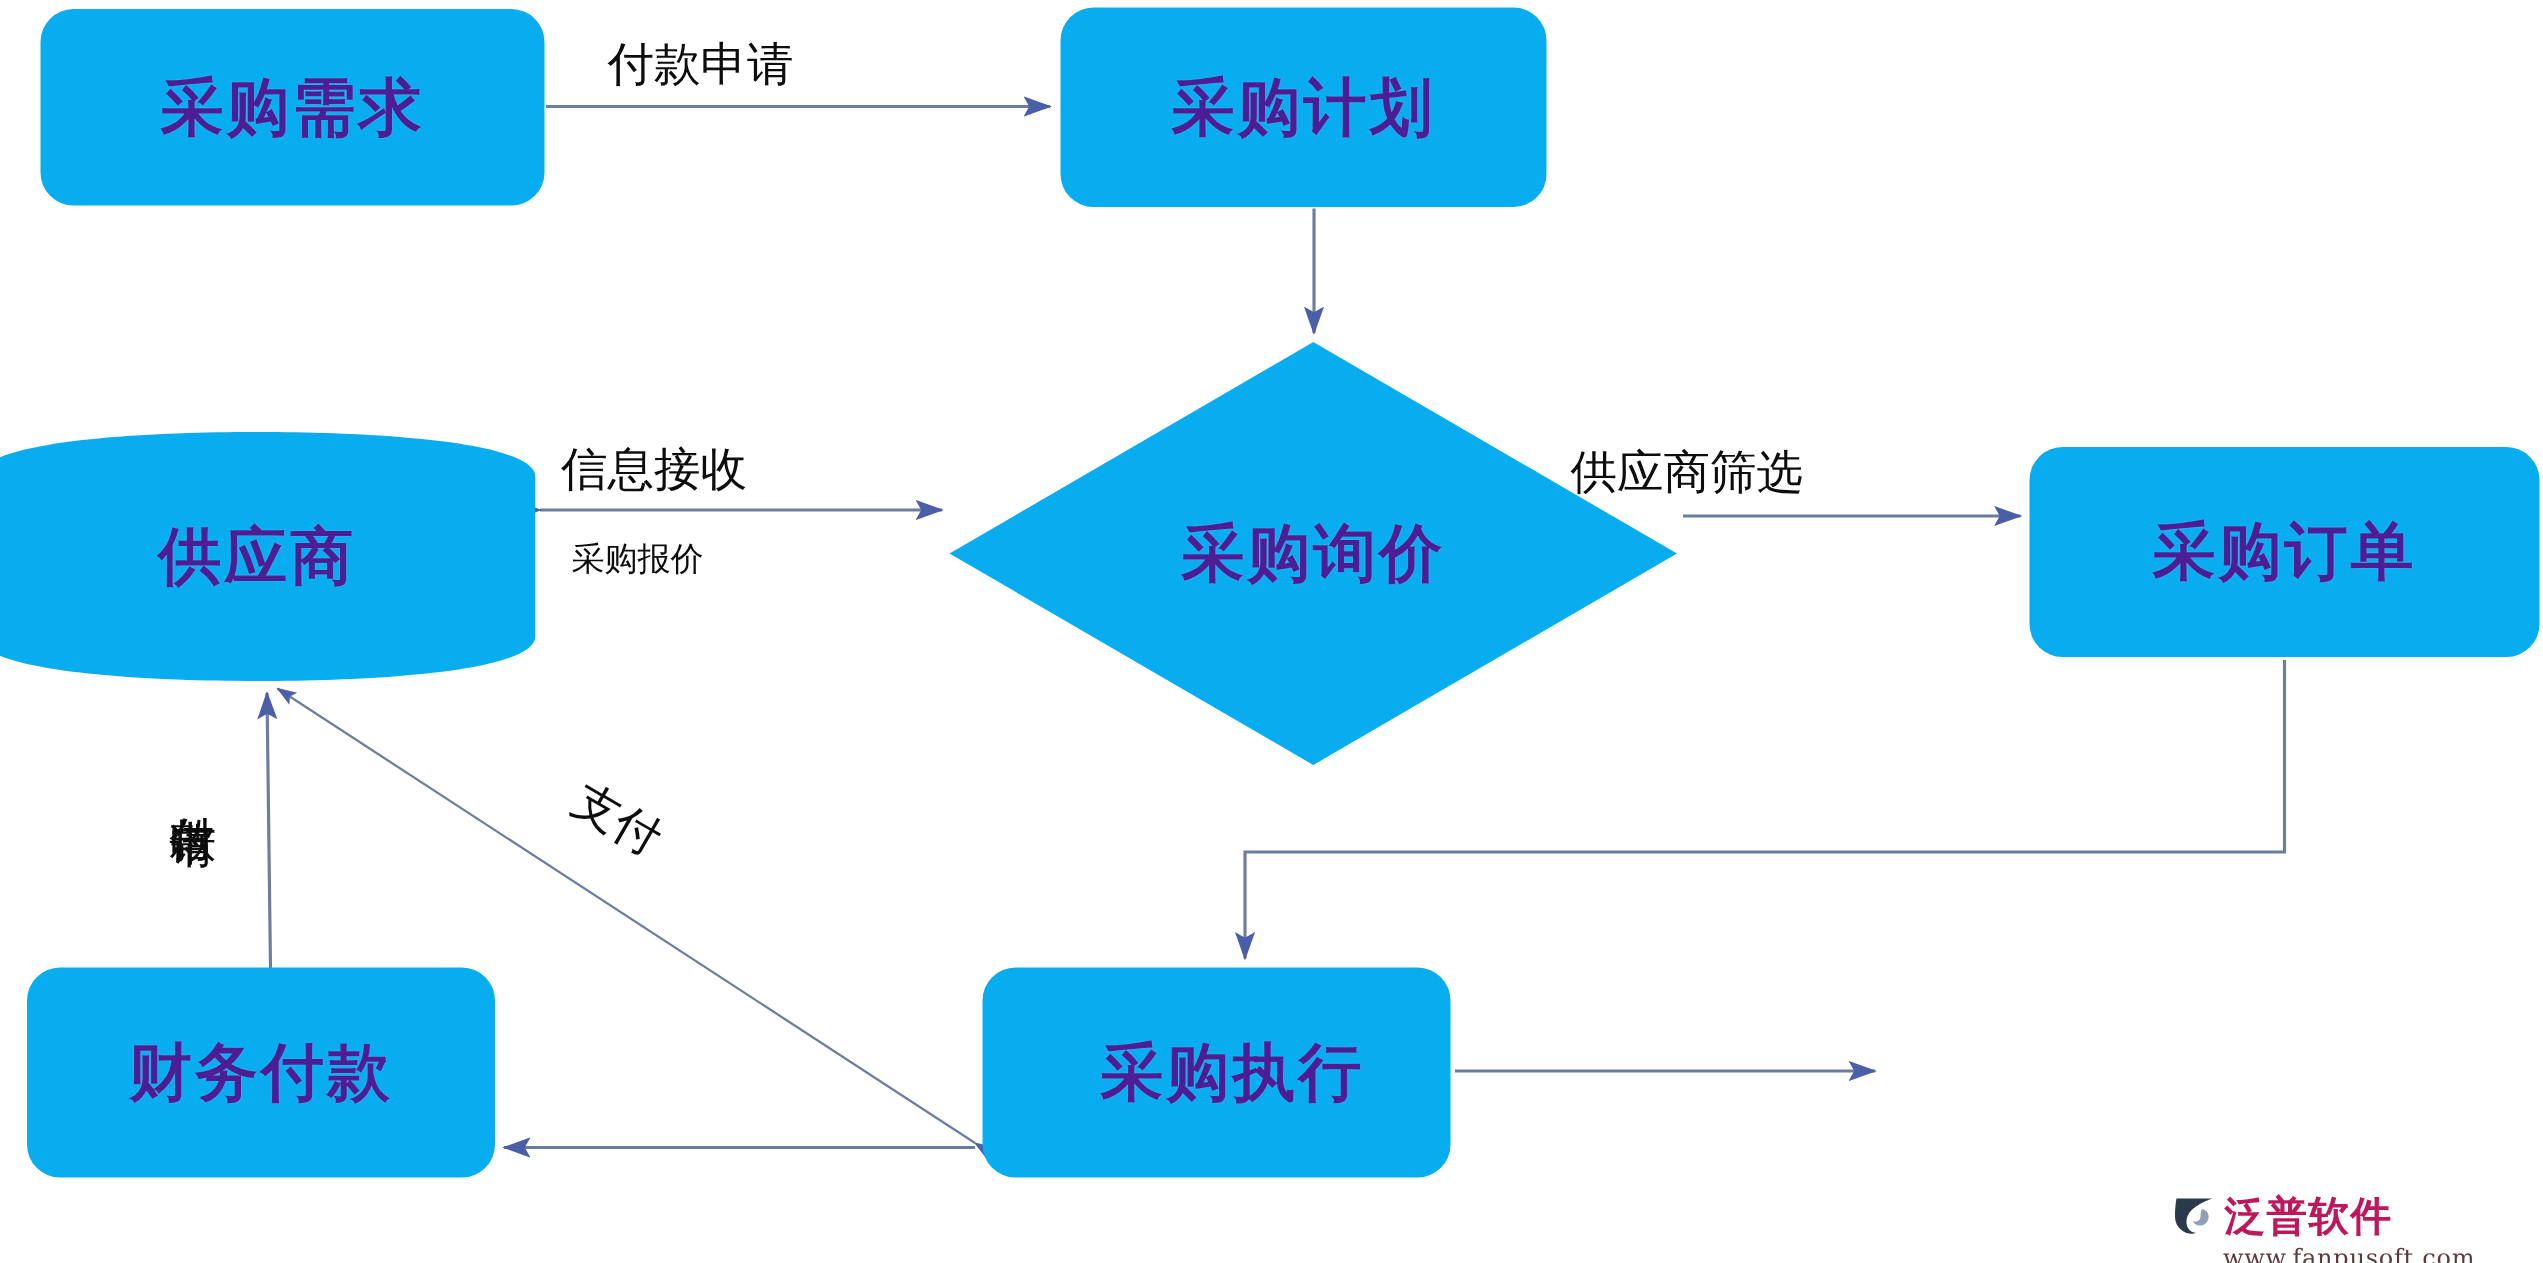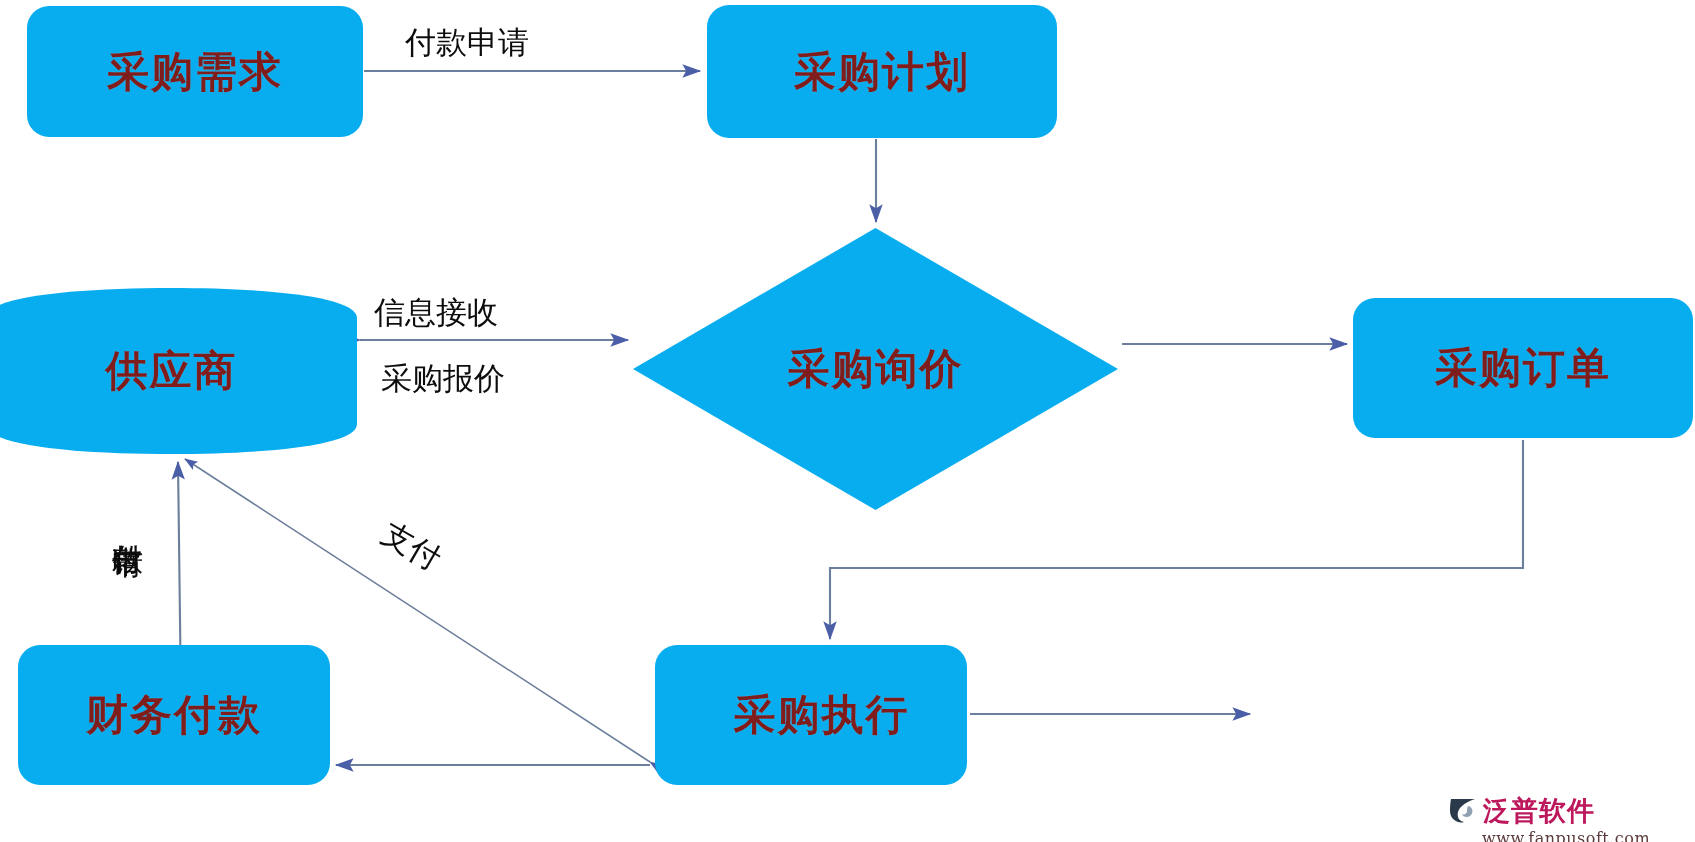--- a/index.html
+++ b/index.html
@@ -1,21 +1,21 @@
 <!DOCTYPE html>
 <html><head>
 <meta charset="utf-8">
 <style>
   html,body{margin:0;padding:0;background:#ffffff;}
   body{width:1695px;height:842px;overflow:hidden;font-family:"Liberation Sans","DejaVu Sans",sans-serif;}
   #stage{position:relative;width:1695px;height:842px;background:#ffffff;}
   svg#edges{position:absolute;left:0;top:0;width:1695px;height:842px;}
 
   .node{position:absolute;box-sizing:border-box;display:flex;align-items:center;justify-content:center;}
-  .node .lbl{color:#7f1d1d;font-weight:bold;letter-spacing:2px;white-space:nowrap;
+  .node .lbl{color:#4c1d95;font-weight:bold;letter-spacing:2px;white-space:nowrap;
              font-family:Liberation Serif, serif;
              text-shadow:0 0 1px rgba(255,255,255,.35);}
 
   .rect{border-radius:22px;}
 
   
   .cyl{background:transparent;}
   .cyl .body{position:absolute;left:0;top:0;width:100%;height:100%;}
   .cyl .lbl{position:relative;z-index:3;}
 
@@ -84,21 +84,21 @@
 
     <g>
       <line x1="970" y1="714" x2="1250" y2="714" stroke="#6B7E9B" stroke-width="2.1" marker-end="url(#ah)"></line>
     </g>
   </svg>
 
   <div class="node rect" style="left:27px;top:6px;width:336px;height:131px;background:#07ADEF;">
     <span class="lbl" style="font-size:42px;">采购需求</span>
   </div>
 
-  <div class="node rect" style="left:707px;top:5px;width:350px;height:133px;background:#07ADEF;">
+  <div class="node rect" style="left:707px;top:5px;width:324px;height:133px;background:#07ADEF;">
     <span class="lbl" style="font-size:42px;">采购计划</span>
   </div>
 
   <div class="node cyl" style="left:-14px;top:288px;width:371px;height:166px;">
     <svg class="body" viewBox="0 0 371 166" preserveAspectRatio="none">
       <path d="M0,30 C0,8 93,0 185.5,0 C278,0 371,8 371,30
                L371,136 C371,158 278,166 185.5,166 C93,166 0,158 0,136 Z" fill="#07ADEF"></path>
     </svg>
     <span class="lbl" style="font-size:42px;">供应商</span>
   </div>
@@ -120,22 +120,23 @@
 
   <div class="node rect" style="left:655px;top:645px;width:312px;height:140px;background:#07ADEF;">
     <span class="lbl" style="font-size:42px;margin-left:21px;">采购执行</span>
   </div>
 
 
   <div class="edge-label" style="left:405px;top:22px;font-size:31px;">付款申请</div>
 
   <div class="edge-label" style="left:374px;top:292px;font-size:31px;">信息接收</div>
 
-  <div class="edge-label" style="left:381px;top:358px;font-size:31px;">采购报价</div>
+  <div class="edge-label" style="left:381px;top:358px;font-size:22px;">采购报价</div>
 
+  <div class="edge-label" style="left:1047px;top:294px;font-size:31px;">供应商筛选</div>
 
   <div class="edge-label" style="left:412px;top:718px;font-size:31px;"></div>
 
   <div class="edge-label vert" style="left:112px;top:520px;font-size:31px;">付款申请</div>
 
   <div class="edge-label" style="left:395px;top:513px;font-size:31px;
               transform:rotate(30deg);transform-origin:left top;">支付</div>
 
   <div id="watermark" style="left:1448px;top:793px;">
     <div id="wm-inner">

